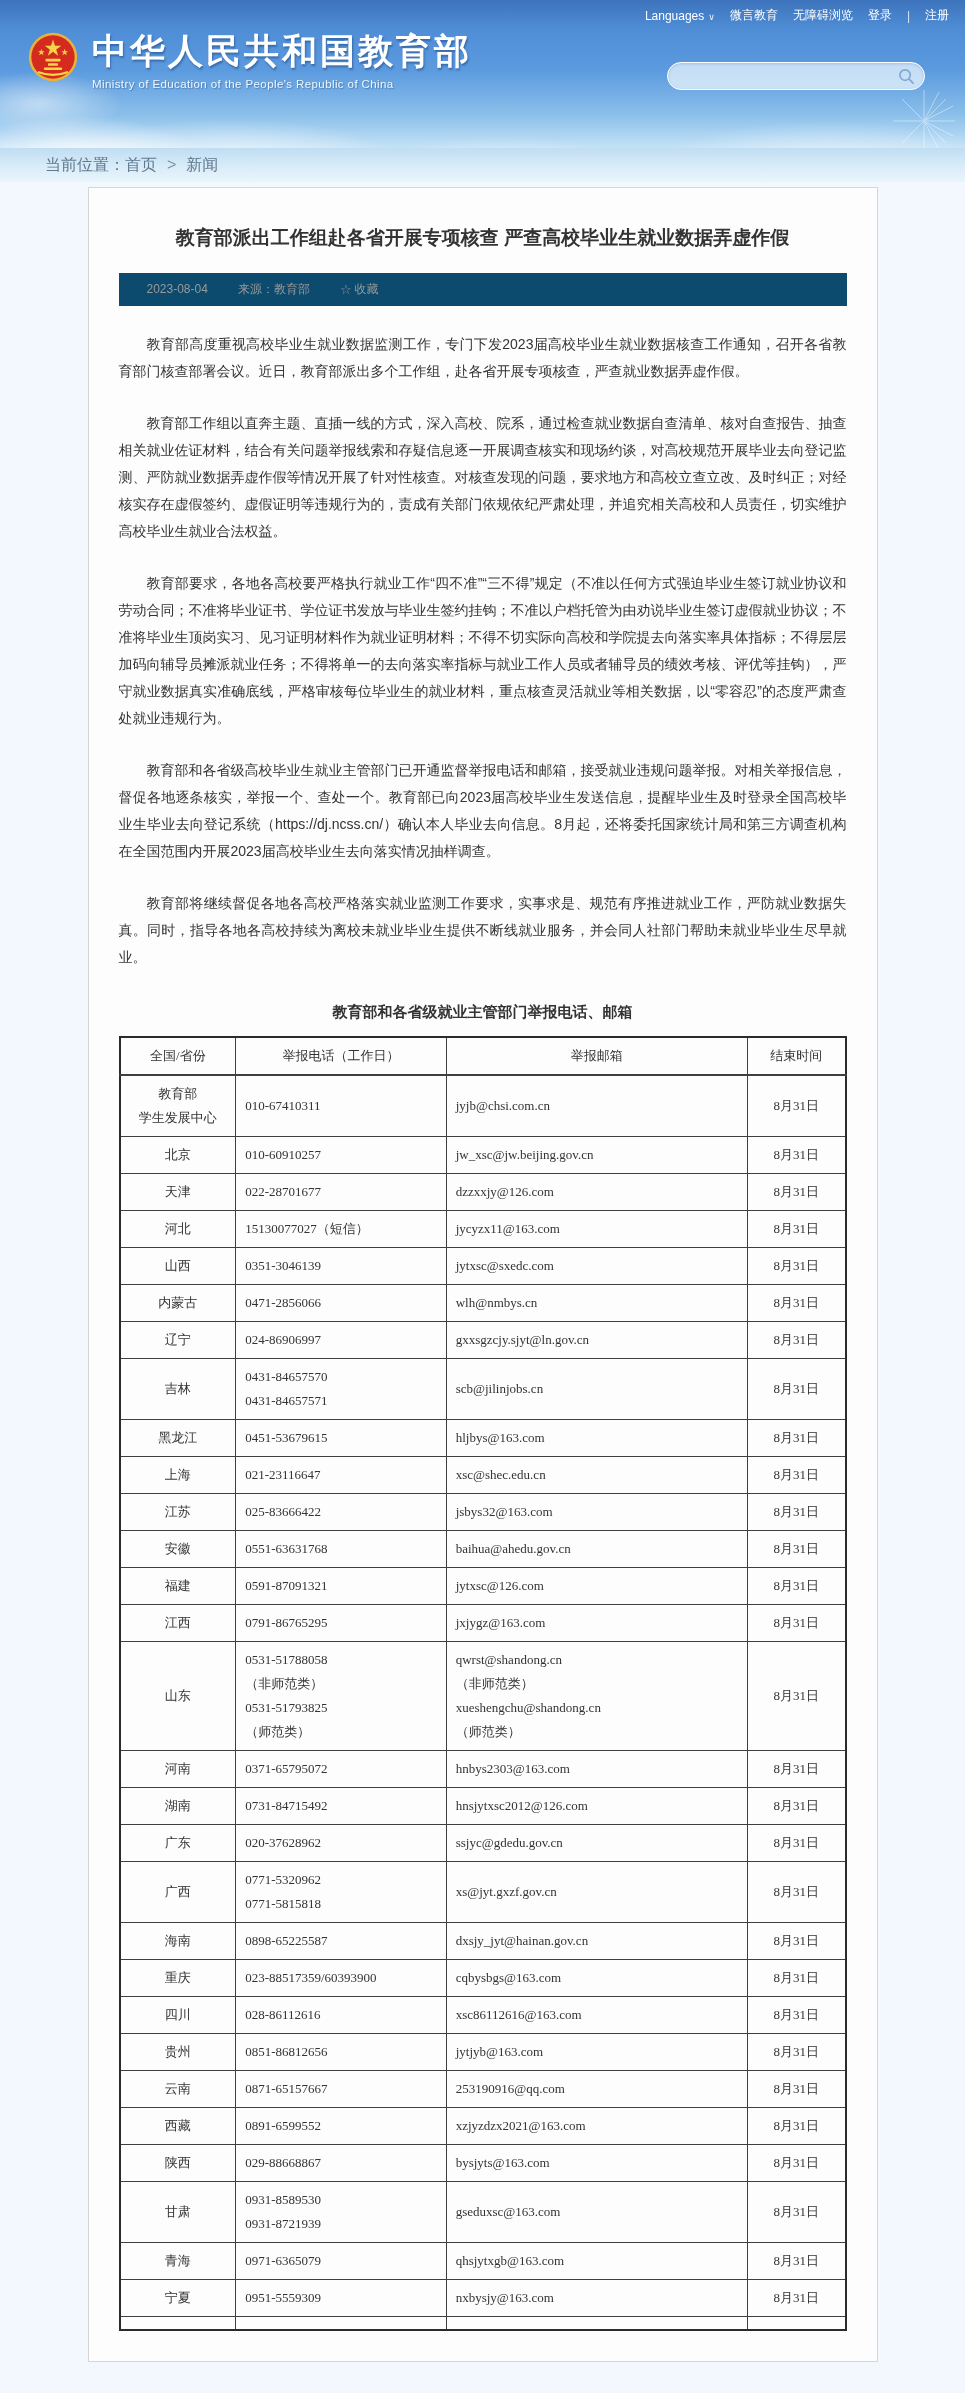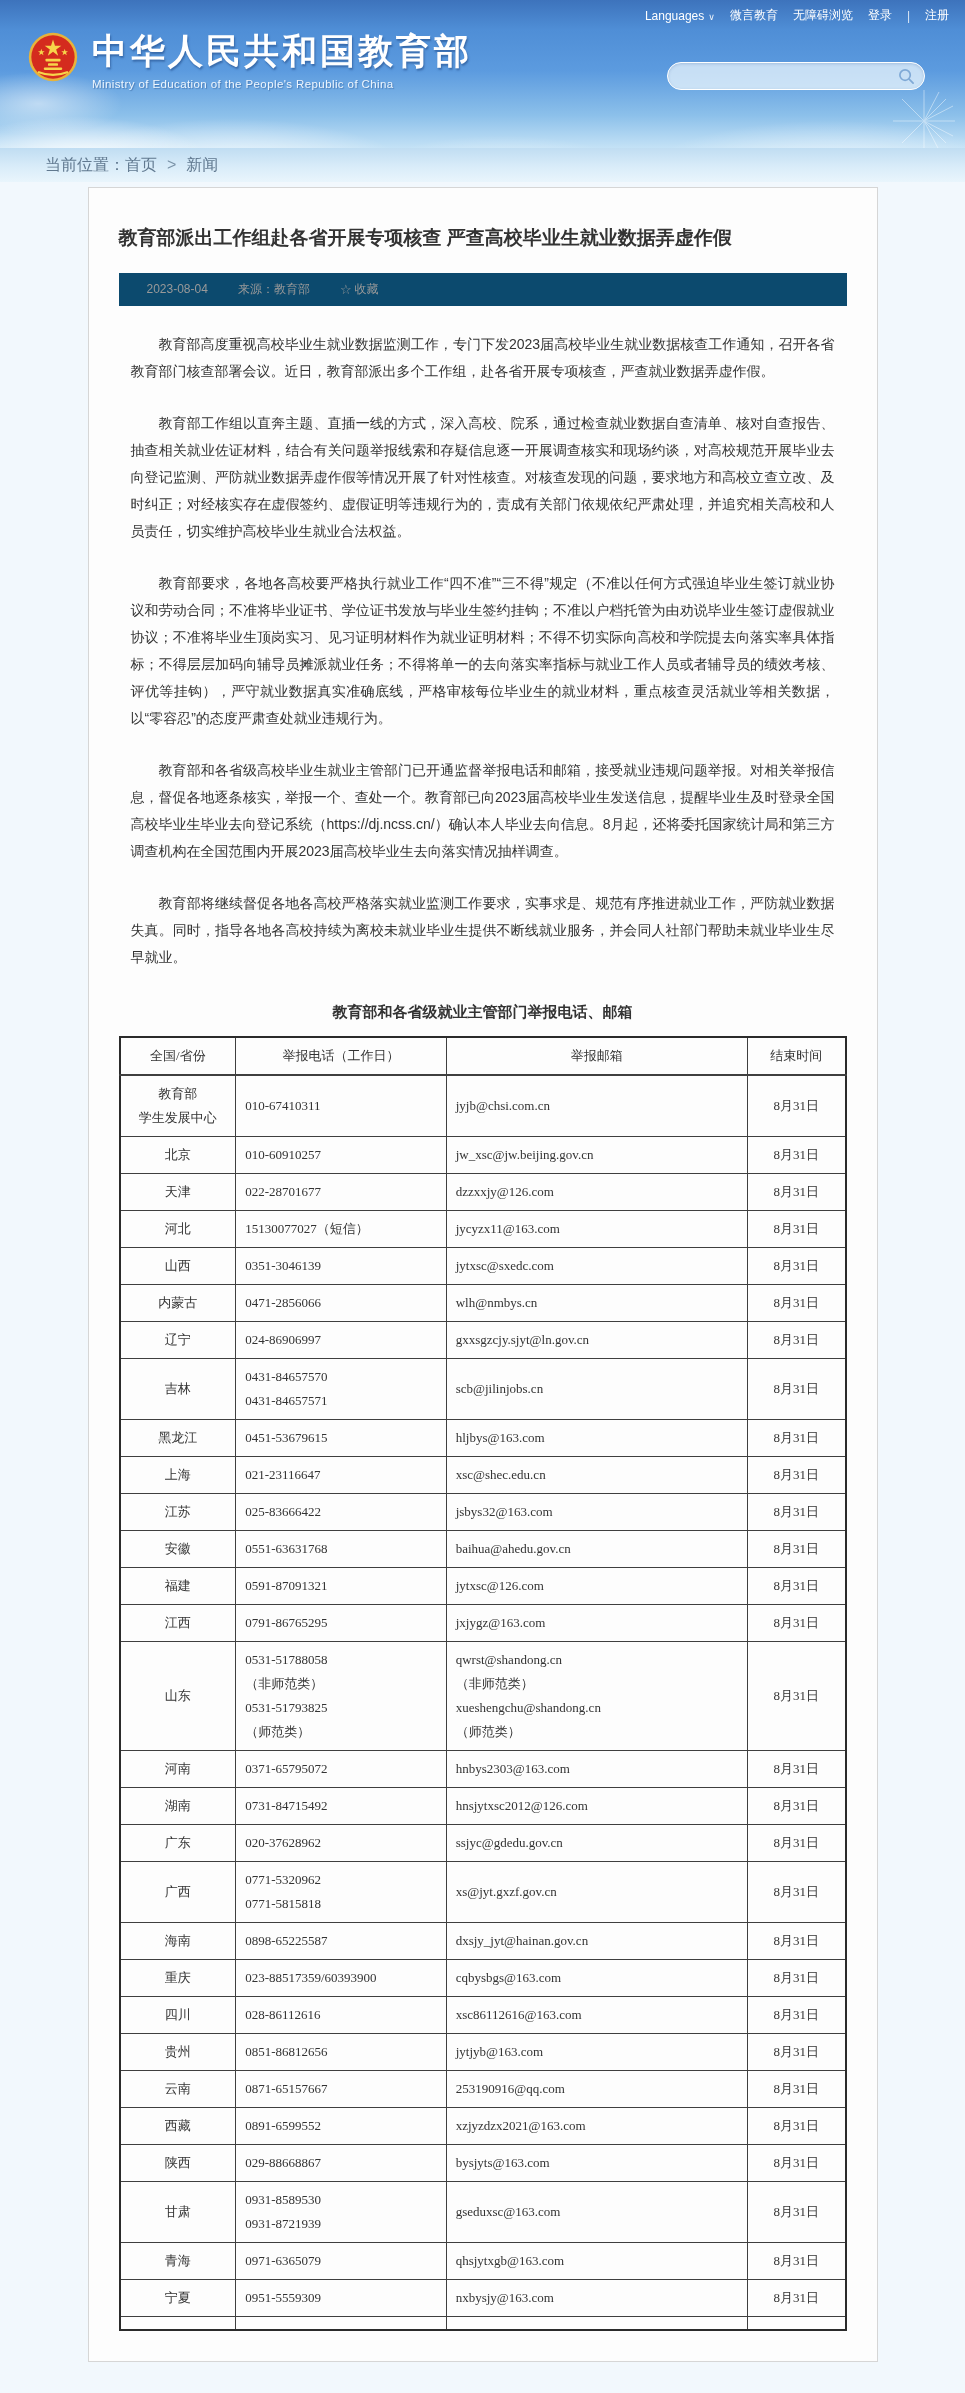--- a/index.html
+++ b/index.html
@@ -75,34 +75,34 @@
   .content-card {
     width: 790px;
     margin: 5px auto 0;
     background: #fdfdfd;
     border: 1px solid #d6d6d6;
     padding: 36px 30px 30px;
   }
   .article-title {
     margin: 0 0 20px;
     font-size: 19px; font-weight: bold; color: #333;
-    text-align: left; line-height: 1.5;
+    text-align: center; line-height: 1.5;
   }
   .meta-bar {
     background: #0c4a6e;
     height: 33px;
     display: flex; align-items: center; gap: 30px;
     padding-left: 28px;
     font-size: 12px; color: #999;
   }
   .meta-fav { cursor: pointer; display: inline-flex; align-items: center; gap: 3px; }
   .meta-fav .star { font-size: 13px; }
 
   .article-body p {
-    margin: 25px 12px 0;
+    margin: 25px 0 0;
     font-size: 14px; color: #333;
     line-height: 27px;
     text-indent: 2em;
     text-align: justify;
   }
 
   .table-caption {
     margin: 32px 0 14px;
     font-size: 15px; font-weight: bold; color: #333;
     text-align: center;

